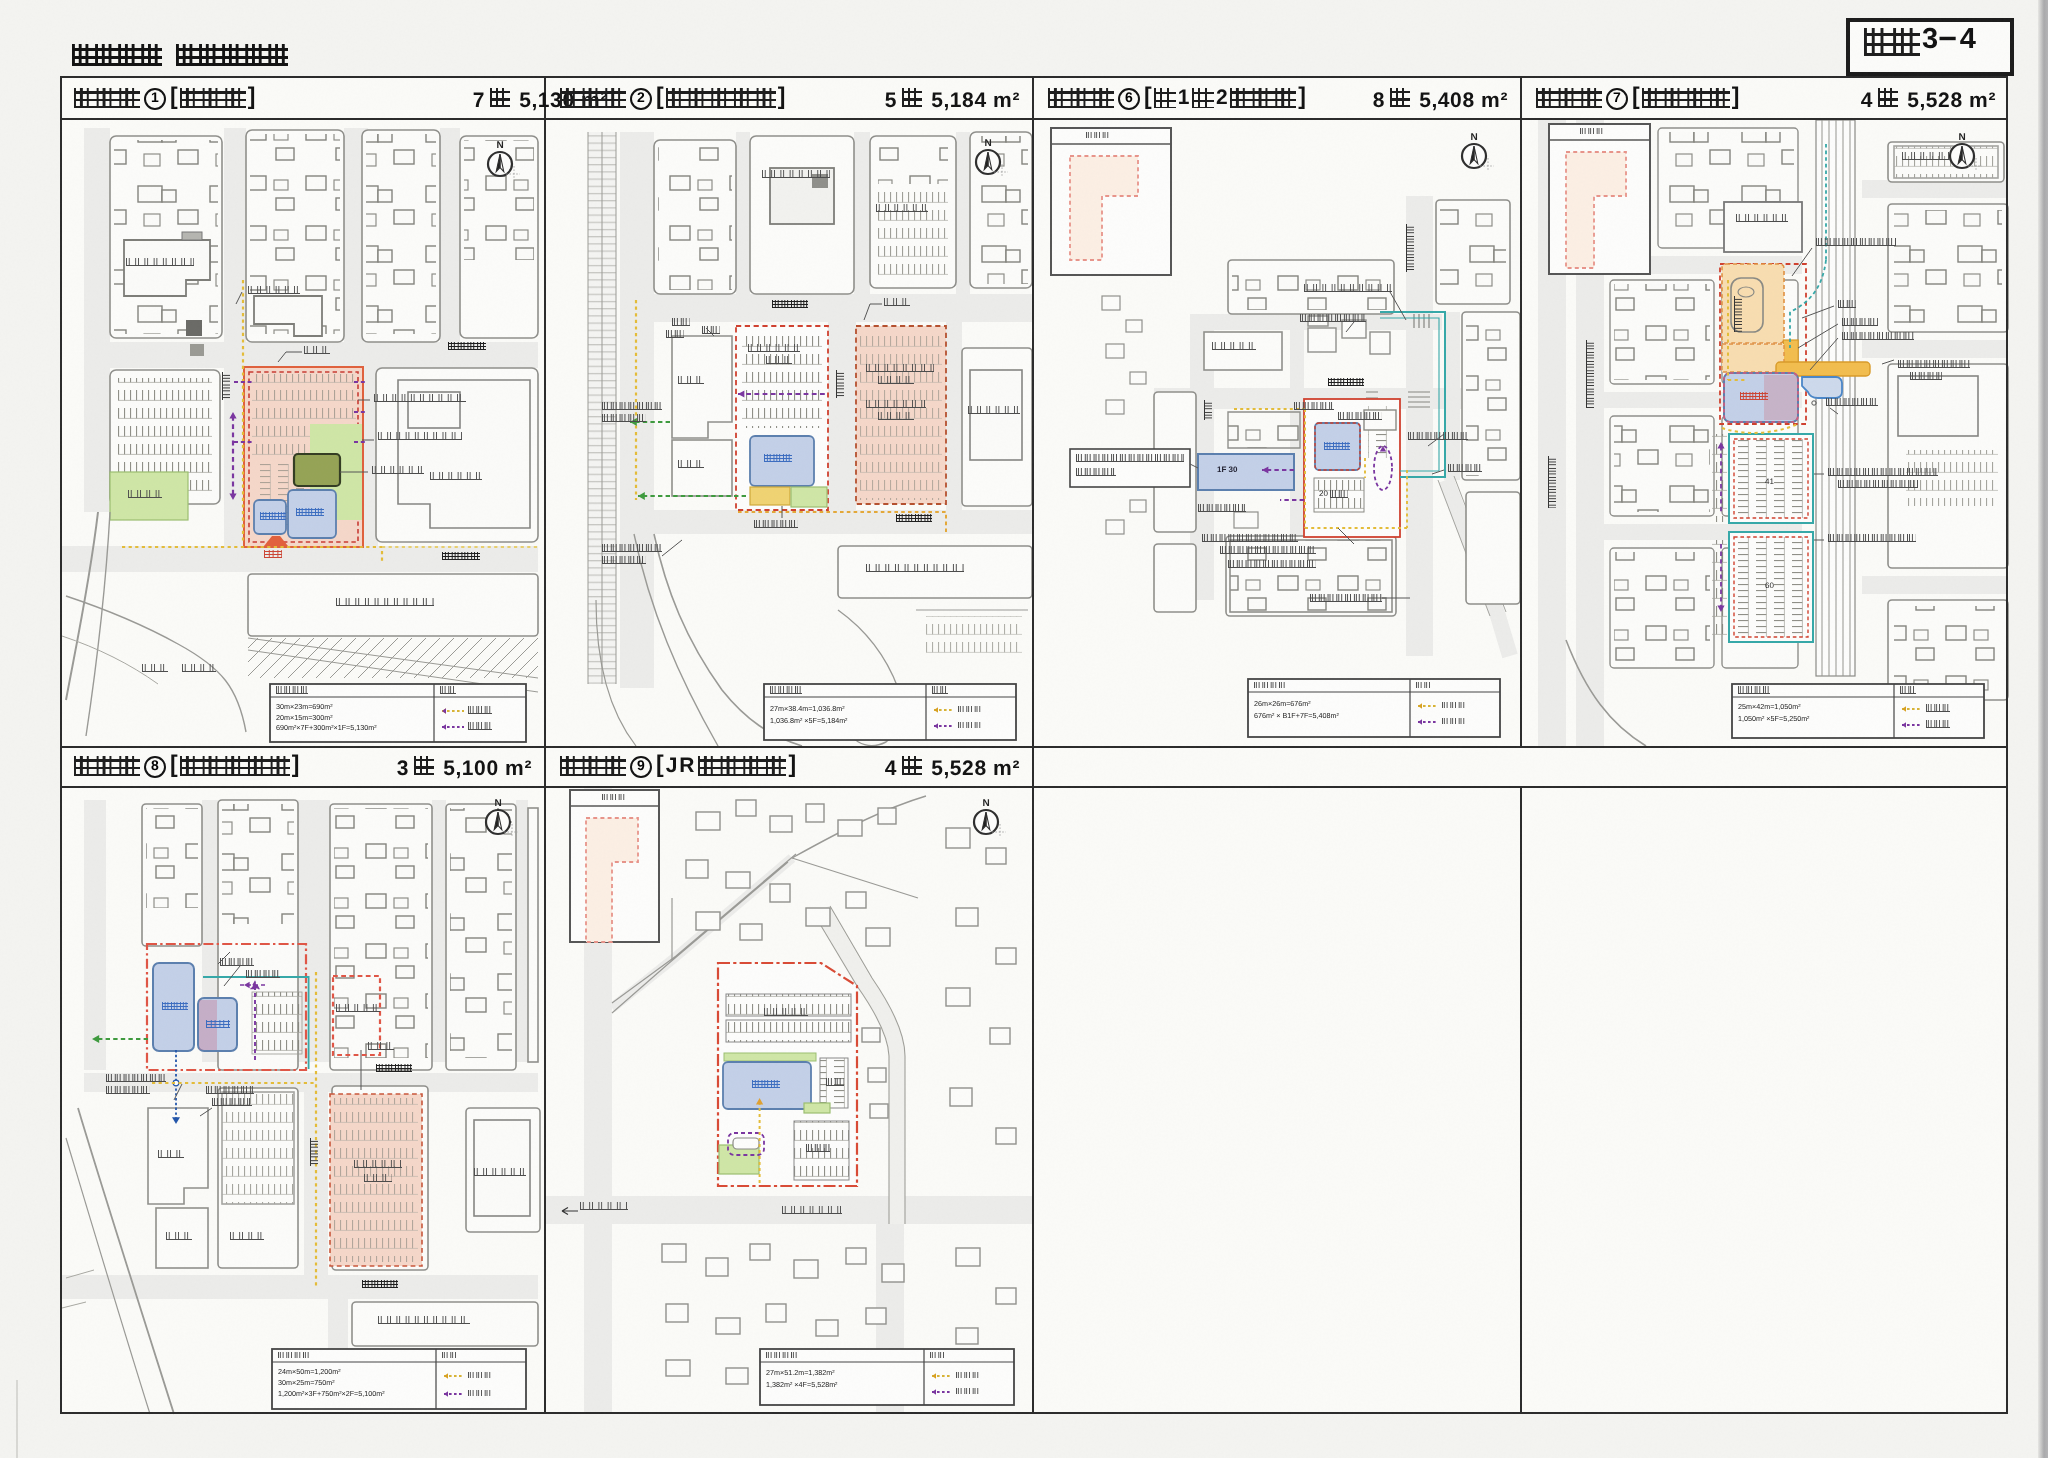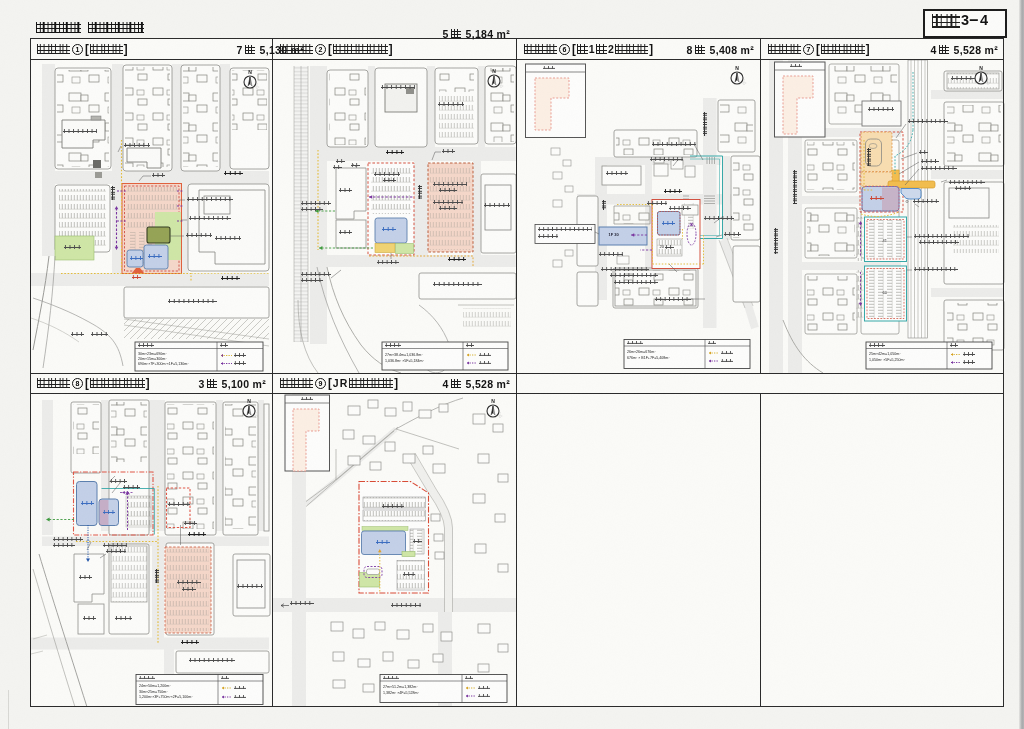--- a/index.html
+++ b/index.html
@@ -815,21 +815,21 @@
 </div>
 <div class="hr" style="right:720px;top:44px">7<span class="jp" style="position:static;display:inline-block;font-size:9.5px;width:10px;margin:0 5px 0 2px"></span>5,130 m²</div>
 
 <div class="hl" style="left:280px;top:43px">
  <span class="jp" style="position:static;font-size:10.5px;width:33px;display:inline-block"></span>
     <span class="circ">2</span>
     <span class="brk">[</span>
     <span class="jp" style="position:static;font-size:10.5px;width:55px;display:inline-block"></span>
     <span class="brk">]</span>
 </div>
-<div class="hr" style="right:514px;top:28px">5<span class="jp" style="position:static;display:inline-block;font-size:9.5px;width:10px;margin:0 5px 0 2px"></span>5,184 m²</div>
+<div class="hr" style="right:514px;top:44px">5<span class="jp" style="position:static;display:inline-block;font-size:9.5px;width:10px;margin:0 5px 0 2px"></span>5,184 m²</div>
 
 <div class="hl" style="left:524px;top:43px">
  <span class="jp" style="position:static;font-size:10.5px;width:33px;display:inline-block"></span>
     <span class="circ">6</span>
     <span class="brk">[</span>
     <span class="jp" style="position:static;font-size:10.5px;width:11px;display:inline-block"></span>
     <span class="hr" style="position:static">1</span>
     <span class="jp" style="position:static;font-size:10.5px;width:11px;display:inline-block"></span>
     <span class="hr" style="position:static">2</span>
     <span class="jp" style="position:static;font-size:10.5px;width:33px;display:inline-block"></span>

